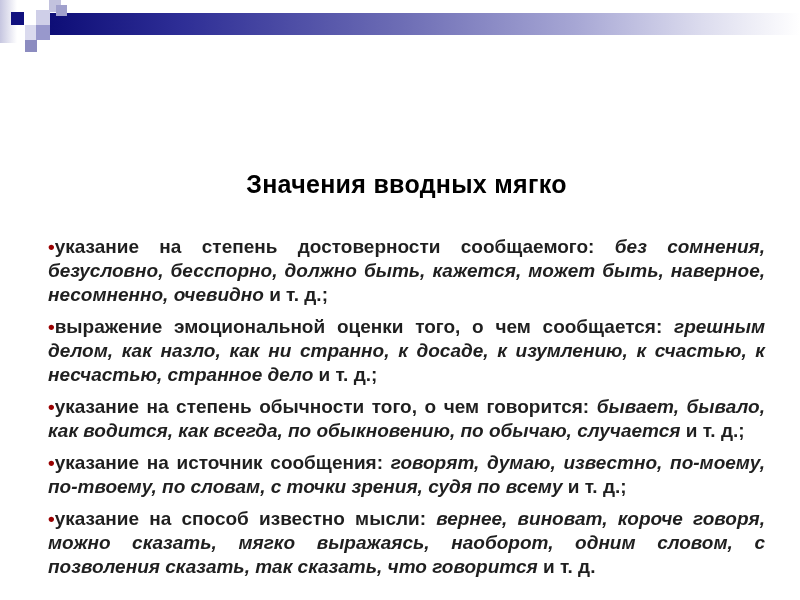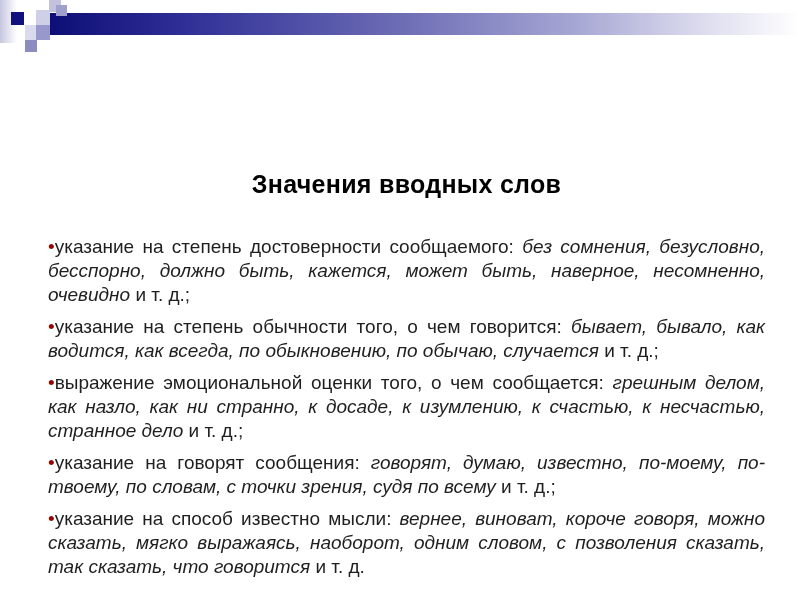--- a/index.html
+++ b/index.html
@@ -46,20 +46,21 @@
   }
 
   
   .slide-body {
     position: absolute;
     left: 48px; top: 235px; width: 717px;
     font-size: 19px;
     line-height: 24px;
     color: #1f1f1f;
     text-align: justify;
+    font-weight: bold;
   }
   .bullet-para { margin: 0 0 8px 0; padding: 0; }
   .marker { color: #990000; }
   .examples { font-style: italic; }
 </style>
 </head>
 <body>
 
 <div class="slide">
 
@@ -68,23 +69,23 @@
     <div class="deco header-bar"></div>
     <div class="sq sq-navy"></div>
     <div class="sq sq-a"></div>
     <div class="sq sq-b"></div>
     <div class="sq sq-c"></div>
     <div class="sq sq-e"></div>
     <div class="sq sq-d"></div>
     <div class="sq sq-f"></div>
   </div>
 
-  <div class="slide-title">Значения вводных слов</div>
+  <div class="slide-title">Значения вводных мягко</div>
 
   <div class="slide-body">
     <p class="bullet-para"><span class="marker">•</span><span>указание на степень достоверности сообщаемого: </span><span class="examples">без сомнения, безусловно, бесспорно, должно быть, кажется, может быть, наверное, несомненно, очевидно</span><span> и т. д.;</span></p>
+    <p class="bullet-para"><span class="marker">•</span><span>выражение эмоциональной оценки того, о чем сообщается: </span><span class="examples">грешным делом, как назло, как ни странно, к досаде, к изумлению, к счастью, к несчастью, странное дело</span><span> и т. д.;</span></p>
     <p class="bullet-para"><span class="marker">•</span><span>указание на степень обычности того, о чем говорится: </span><span class="examples">бывает, бывало, как водится, как всегда, по обыкновению, по обычаю, случается</span><span> и т. д.;</span></p>
-    <p class="bullet-para"><span class="marker">•</span><span>выражение эмоциональной оценки того, о чем сообщается: </span><span class="examples">грешным делом, как назло, как ни странно, к досаде, к изумлению, к счастью, к несчастью, странное дело</span><span> и т. д.;</span></p>
-    <p class="bullet-para"><span class="marker">•</span><span>указание на говорят сообщения: </span><span class="examples">говорят, думаю, известно, по-моему, по-твоему, по словам, с точки зрения, судя по всему</span><span> и т. д.;</span></p>
+    <p class="bullet-para"><span class="marker">•</span><span>указание на источник сообщения: </span><span class="examples">говорят, думаю, известно, по-моему, по-твоему, по словам, с точки зрения, судя по всему</span><span> и т. д.;</span></p>
     <p class="bullet-para"><span class="marker">•</span><span>указание на способ известно мысли: </span><span class="examples">вернее, виноват, короче говоря, можно сказать, мягко выражаясь, наоборот, одним словом, с позволения сказать, так сказать, что говорится</span><span> и т. д.</span></p>
   </div>
 
 </div>
 
 </body></html>

